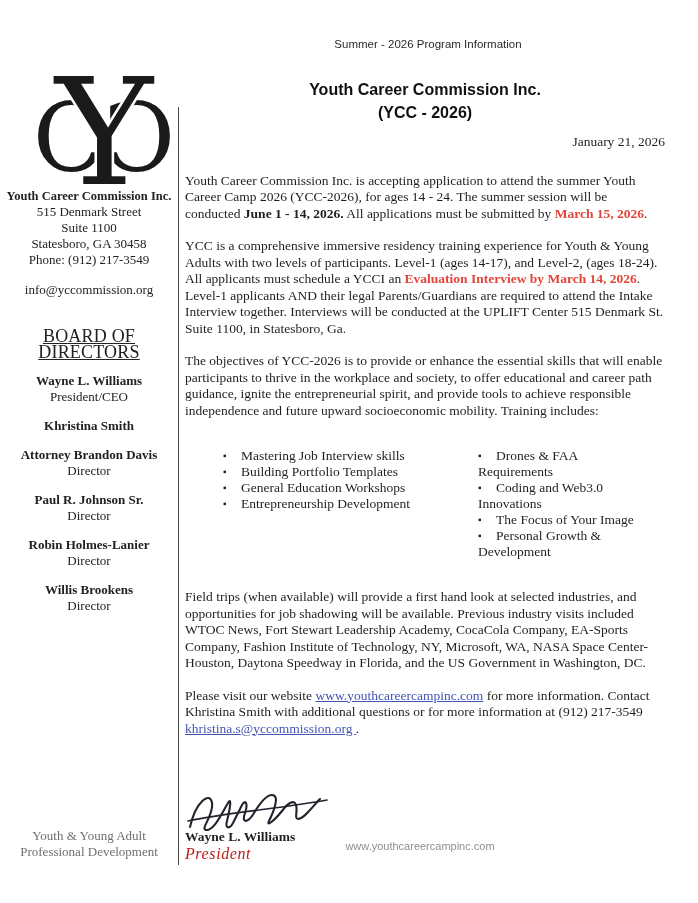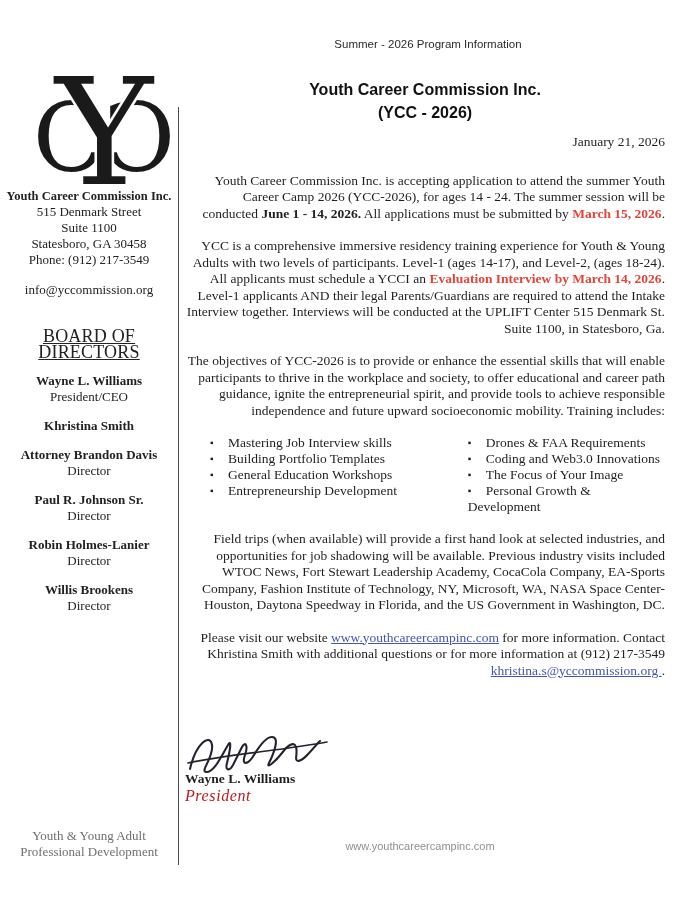--- a/index.html
+++ b/index.html
@@ -28,26 +28,26 @@
     position:absolute;left:0;top:828px;width:178px;text-align:center;
     font-size:13px;line-height:16px;color:#6f6f6f;
   }
   
   .main{position:absolute;left:185px;top:78px;width:480px;font-size:13.5px;line-height:16.5px;}
   .title{
     text-align:center;font-family:"Liberation Sans",sans-serif;font-weight:bold;
     font-size:16px;line-height:23px;color:#111;margin-left:-30px;width:540px;
   }
   .date-line{text-align:right;margin-top:10px;margin-bottom:22px;}
-  .para{margin:0 0 16px 0;text-align:right;}
+  .para{margin:0 0 16px 0;}
   .b{font-weight:bold;}
   .red{font-weight:bold;}
   .link{text-decoration:underline;cursor:pointer;}
   .bullets{display:flex;margin:0 0 16px 0;}
-  .bullet-col{list-style:none;margin:0;padding:0;}
+  .bullet-col{list-style:none;margin:13px;padding:0;}
   .bullet-col.left{width:245px;padding-left:25px;}
   .bullet-col.right{padding-left:15px;}
   .bullet-col li{margin:0;line-height:16px;}
   .bullet-glyph{display:inline-block;width:18px;font-size:10px;vertical-align:1px;}
   .sig-block{margin-top:46px;}
   .sig-svg{display:block;margin-bottom:-12px;}
   .sig-name{font-weight:bold;font-size:13.5px;line-height:15px;}
   .sig-title{font-size:16px;color:#b91c1c;letter-spacing:.6px;line-height:20px;font-style:italic;}
   .page-footer{
     position:absolute;top:840px;left:185px;width:470px;text-align:center;

